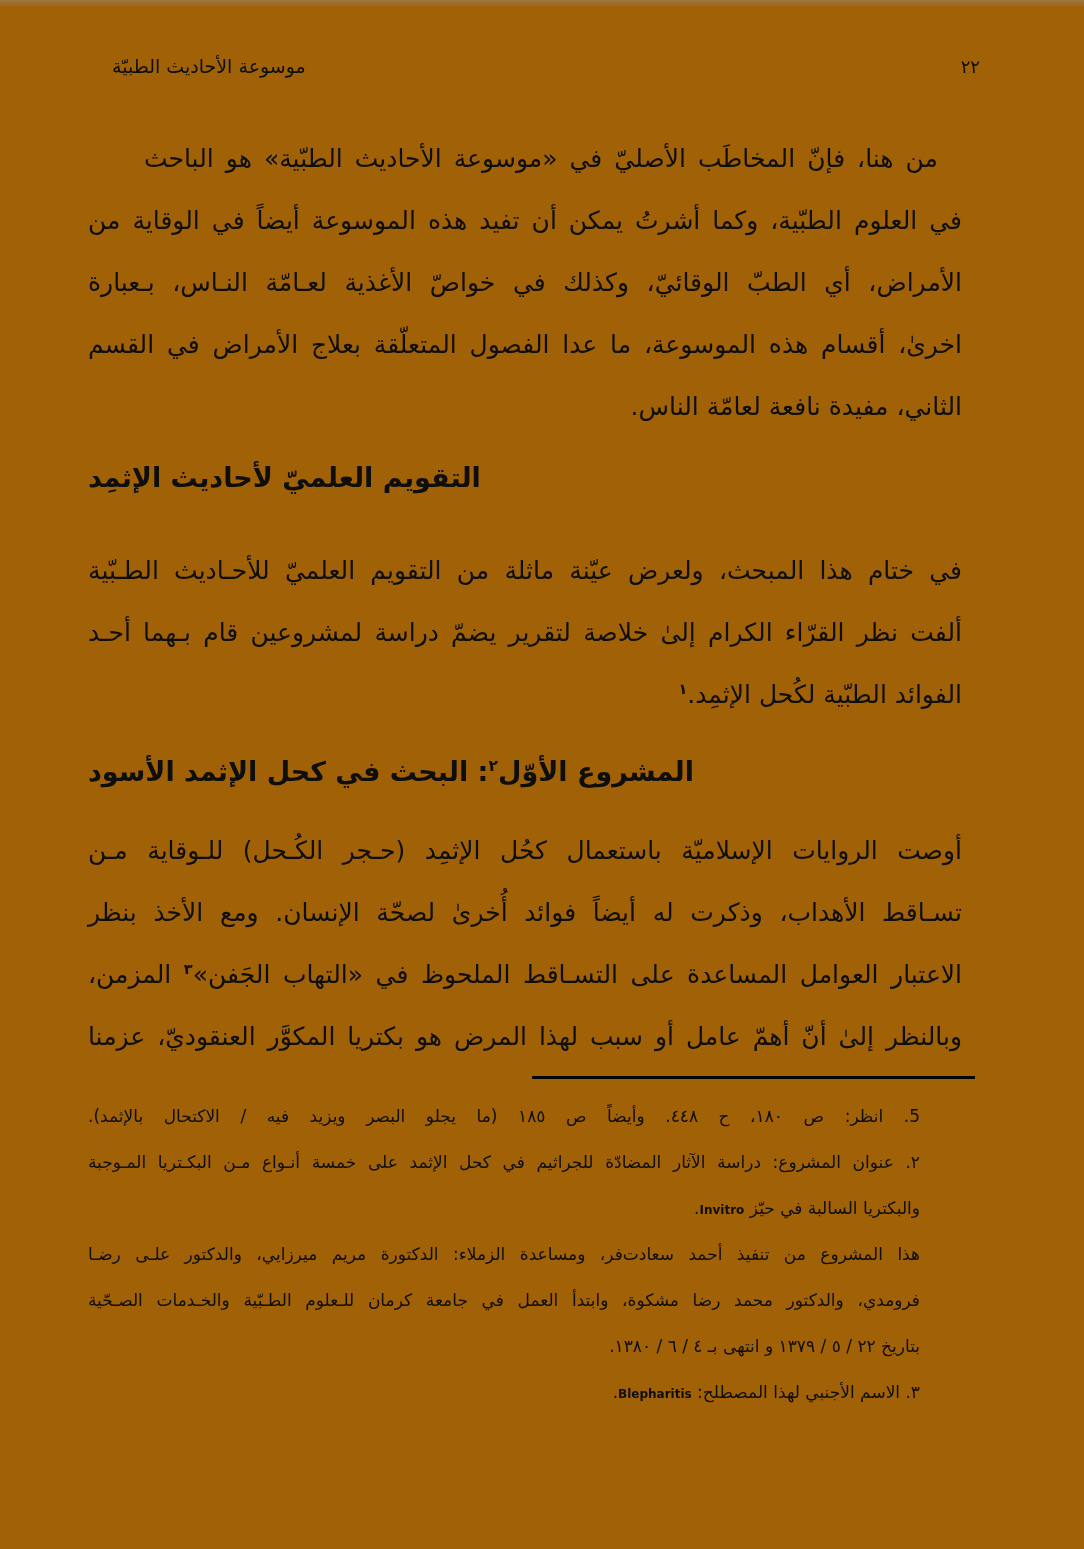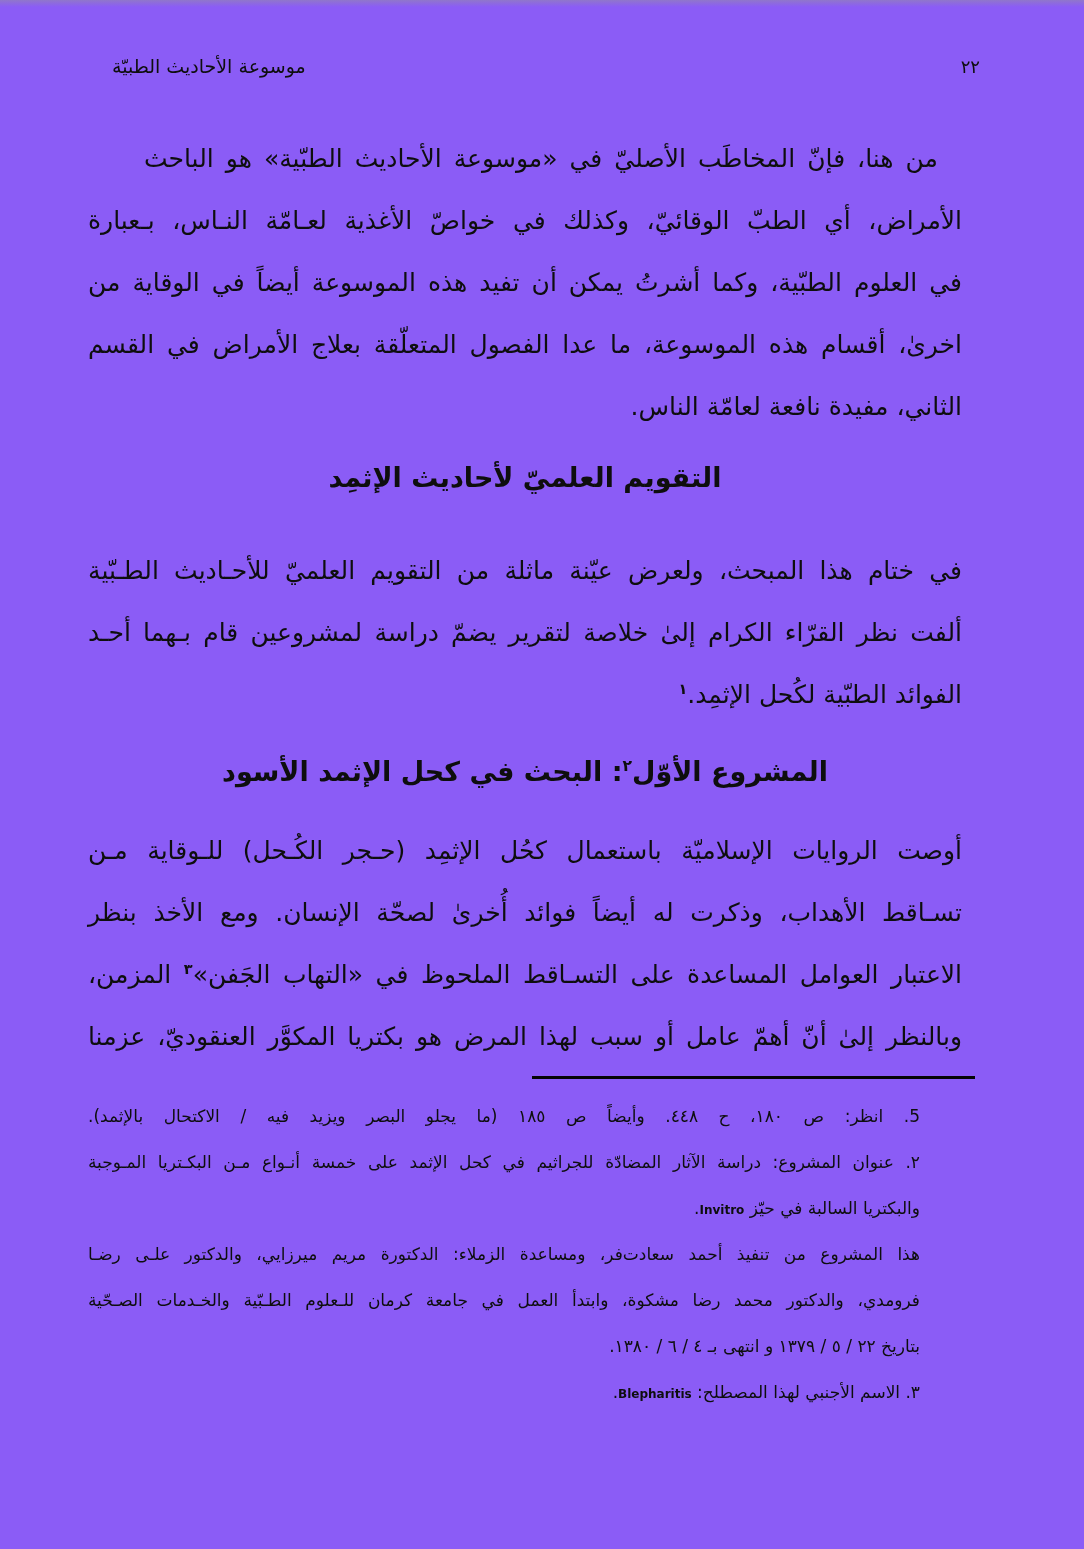--- a/index.html
+++ b/index.html
@@ -4,21 +4,21 @@
 <style>
   html, body {
     margin: 0; padding: 0;
     width: 1084px; height: 1549px;
     background: #ffffff;
     overflow: hidden;
   }
   .page {
     position: relative;
     width: 1084px; height: 1549px;
-    background: #8b5cf6;
+    background: #a16207;
     color: #0e0e0e;
     font-family: "DejaVu Sans", sans-serif;
   }
   
   .scan-edge {
     position: absolute; top: 0; left: 0; right: 0; height: 7px;
     background: linear-gradient(to bottom, rgba(150,150,150,0.45), rgba(255,255,255,0));
     pointer-events: none;
   }
   .page-header {
@@ -55,21 +55,21 @@
     text-justify: inter-word;
     white-space: normal;
   }
   .bl.lastline { text-align-last: right; }
   .bl.firstline-indent { padding-right: 24px; padding-left: 56px; }
   .heading {
     height: 52px; line-height: 52px;
     margin: 0;
     font-size: 27px;
     font-weight: 700;
-    text-align: center;
+    text-align: left;
   }
   .h1 { margin-top: 14px; }
   .h2 { margin-top: 20px; }
   sup.fref {
     font-size: 0.58em;
     vertical-align: super;
     line-height: 0;
     font-weight: 700;
   }
   .sep {
@@ -105,22 +105,22 @@
 
   <div class="page-header">
     <span class="book-title">موسوعة الأحاديث الطبيّة</span>
     <span class="page-number">٢٢</span>
   </div>
 
   <div class="main">
 
     <div class="para p1">
       <div class="bl firstline-indent">من هنا، فإنّ المخاطَب الأصليّ في «موسوعة الأحاديث الطبّية» هو الباحث</div>
+      <div class="bl">في العلوم الطبّية، وكما أشرتُ يمكن أن تفيد هذه الموسوعة أيضاً في الوقاية من</div>
       <div class="bl">الأمراض، أي الطبّ الوقائيّ، وكذلك في خواصّ الأغذية لعـامّة النـاس، بـعبارة</div>
-      <div class="bl">في العلوم الطبّية، وكما أشرتُ يمكن أن تفيد هذه الموسوعة أيضاً في الوقاية من</div>
       <div class="bl">اخرىٰ، أقسام هذه الموسوعة، ما عدا الفصول المتعلّقة بعلاج الأمراض في القسم</div>
       <div class="bl lastline">الثاني، مفيدة نافعة لعامّة الناس.</div>
     </div>
 
     <h2 class="heading h1">التقويم العلميّ لأحاديث الإثمِد</h2>
 
     <div class="para p2">
       <div class="bl">في ختام هذا المبحث، ولعرض عيّنة ماثلة من التقويم العلميّ للأحـاديث الطـبّية</div>
       <div class="bl">ألفت نظر القرّاء الكرام إلىٰ خلاصة لتقرير يضمّ دراسة لمشروعين قام بـهما أحـد</div>
       <div class="bl lastline"><span>الفوائد الطبّية لكُحل الإثمِد.</span><sup class="fref">١</sup></div>

